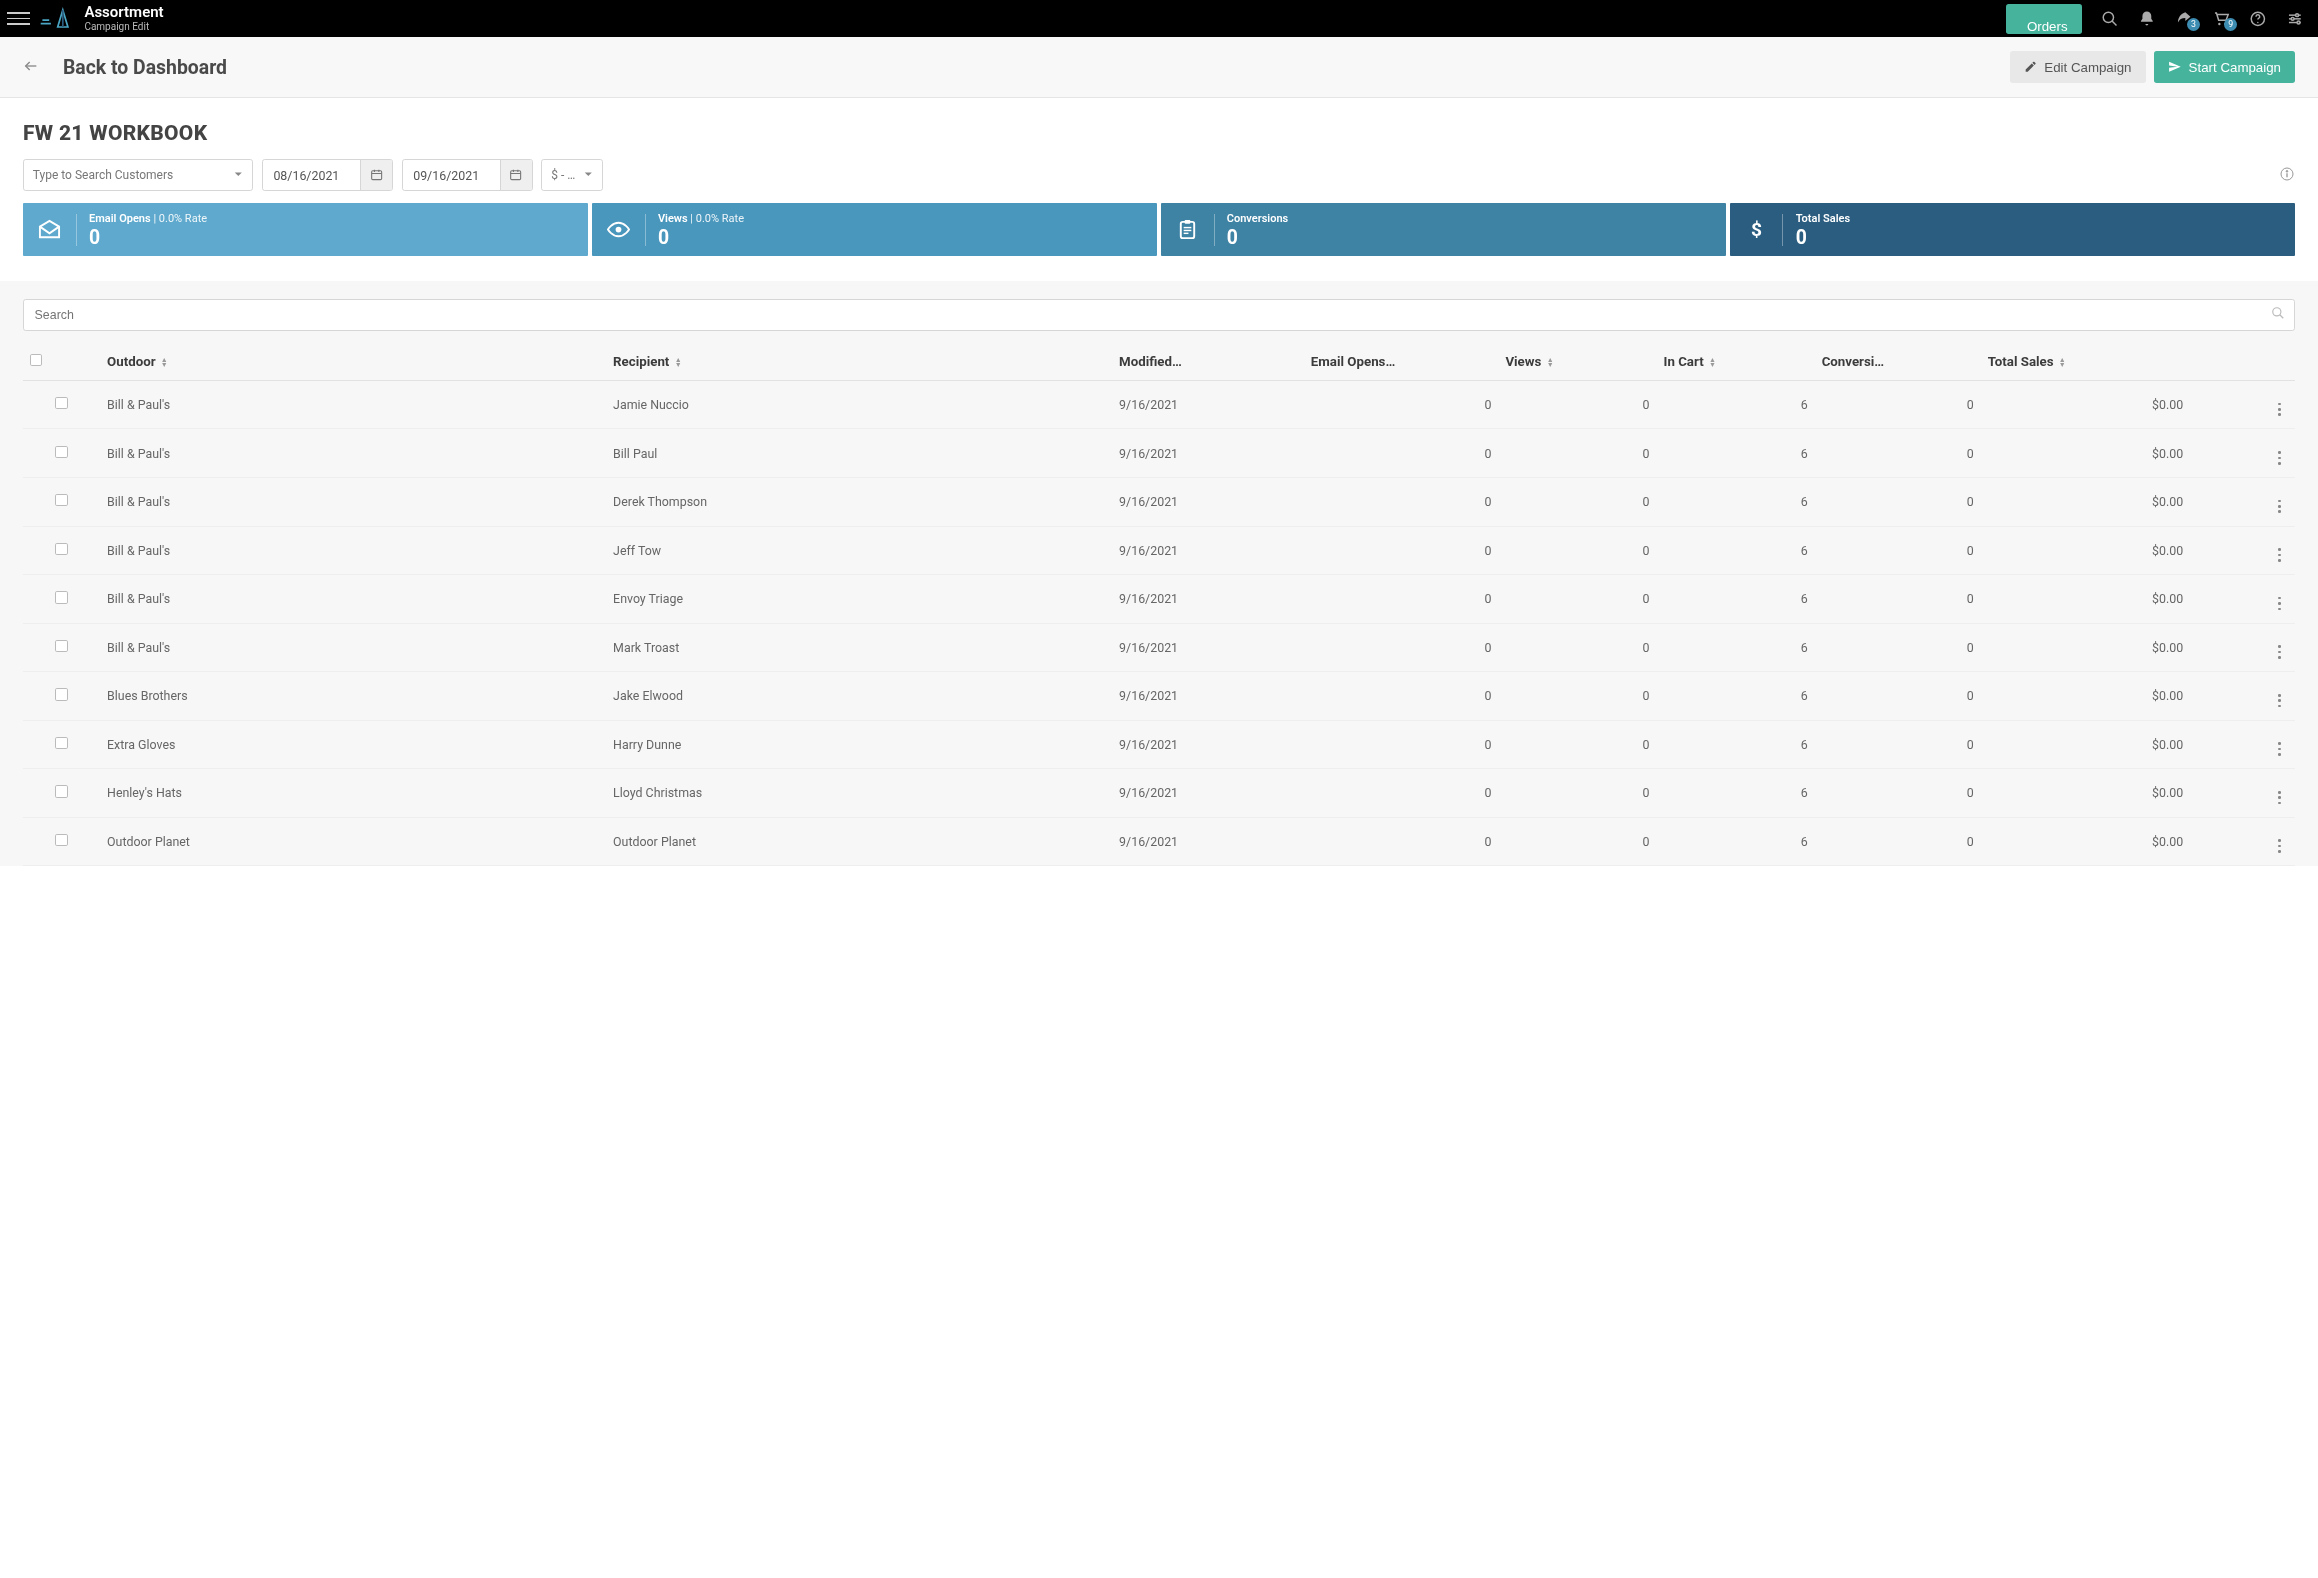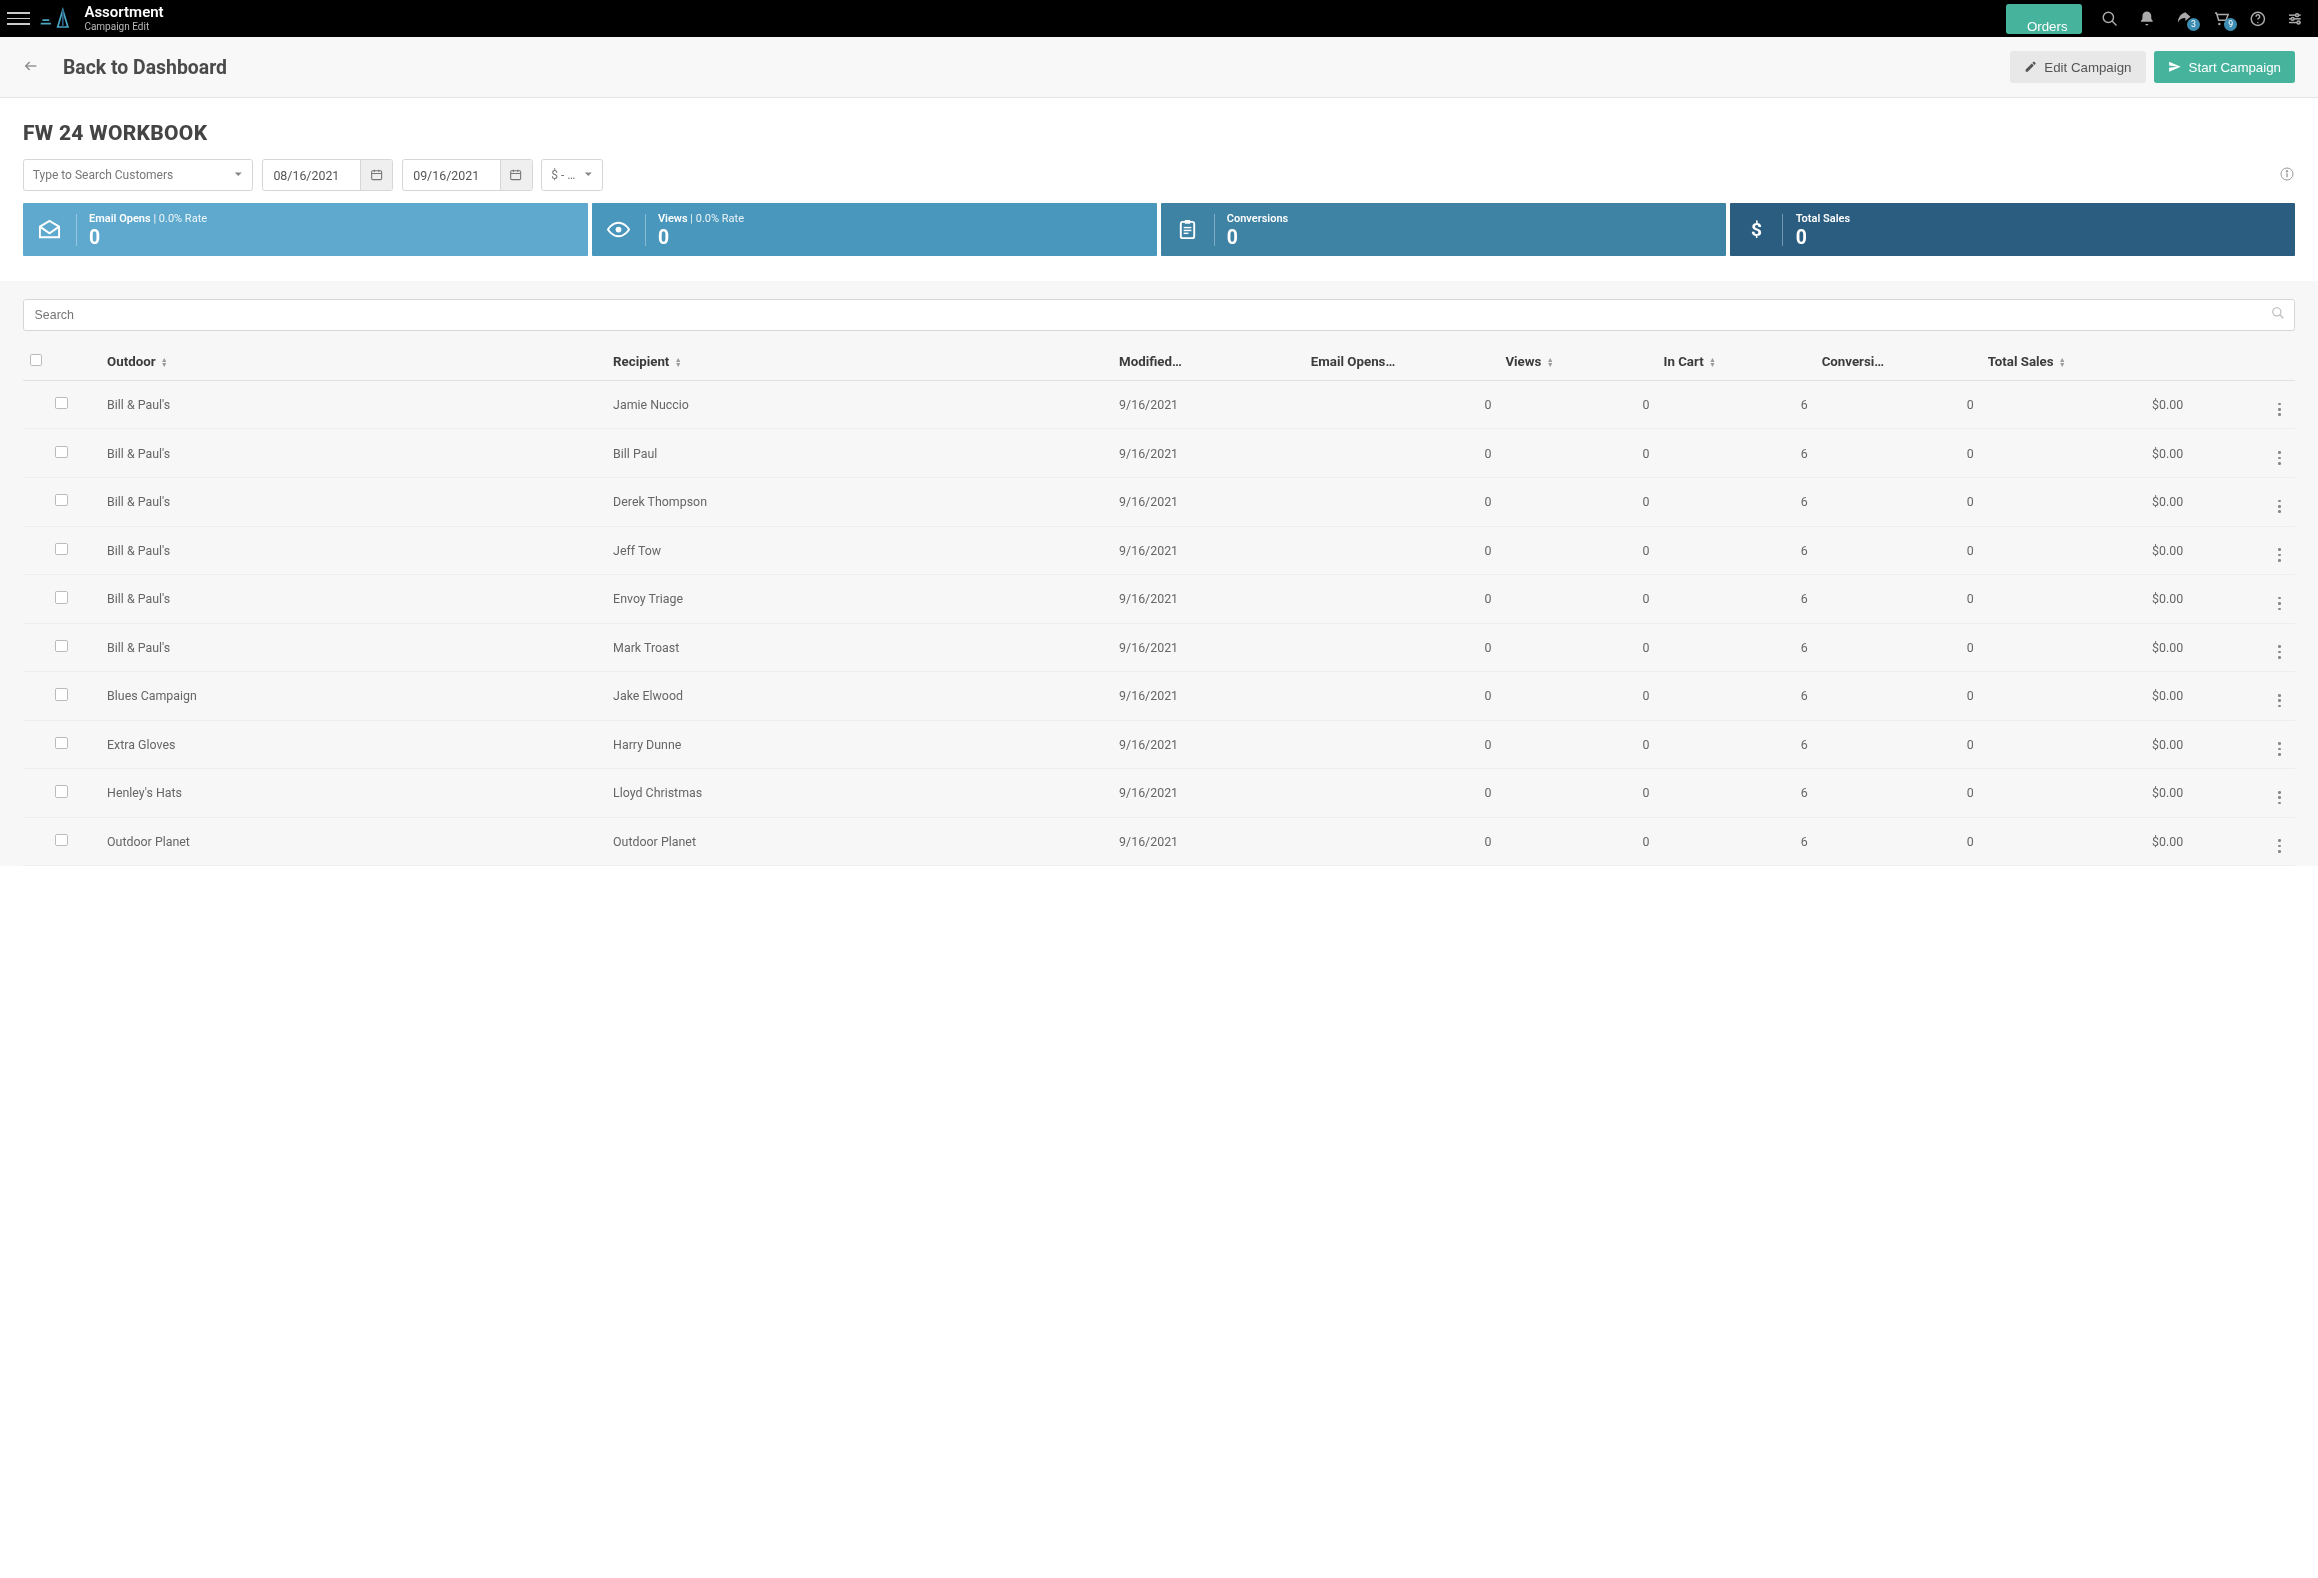--- a/index.html
+++ b/index.html
@@ -247,21 +247,21 @@
   </button>
   <button class="btn btn-primary">
     <svg viewBox="0 0 24 24" fill="#fff">
         <path d="M2 21l21-9L2 3v7l15 2-15 2z"></path>
       </svg>
     <span>Start Campaign</span>
   </button>
 </div>
 
 <div class="page-title-row">
-  <div class="page-title">FW 24 WORKBOOK</div>
+  <div class="page-title">FW 21 WORKBOOK</div>
 </div>
 
 <div class="filters-row">
   <div class="combo combo-search">
     <span>Type to Search Customers</span>
     <span class="chev-down"><svg viewBox="0 0 12 12">
           <path d="M2 4l4 4 4-4z"></path>
         </svg></span>
   </div>
   <div class="date-field">
@@ -490,21 +490,21 @@
           <td class="col-conv num">0</td>
           <td class="col-total num">$0.00</td>
           <td class="col-actions"><span class="row-menu">
               <span></span>
               <span></span>
               <span></span>
             </span></td>
         </tr>
         <tr>
           <td class="col-check"><span class="cbx"></span></td>
-          <td class="col-customer">Blues Campaign</td>
+          <td class="col-customer">Blues Brothers</td>
           <td class="col-recipient">Jake Elwood</td>
           <td class="col-modified">9/16/2021</td>
           <td class="col-emailopens num">0</td>
           <td class="col-views num">0</td>
           <td class="col-incart num">6</td>
           <td class="col-conv num">0</td>
           <td class="col-total num">$0.00</td>
           <td class="col-actions"><span class="row-menu">
               <span></span>
               <span></span>

